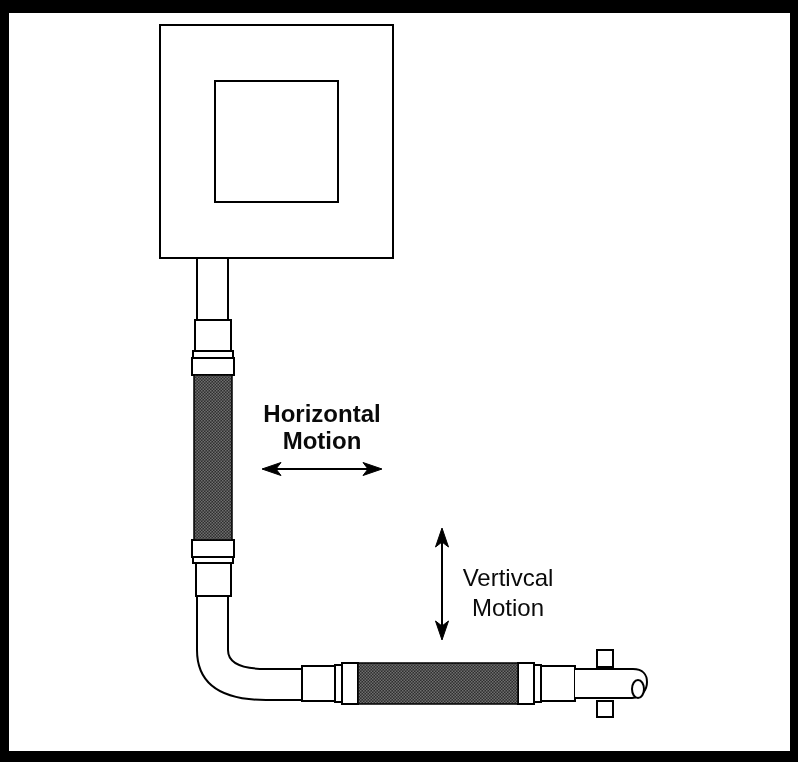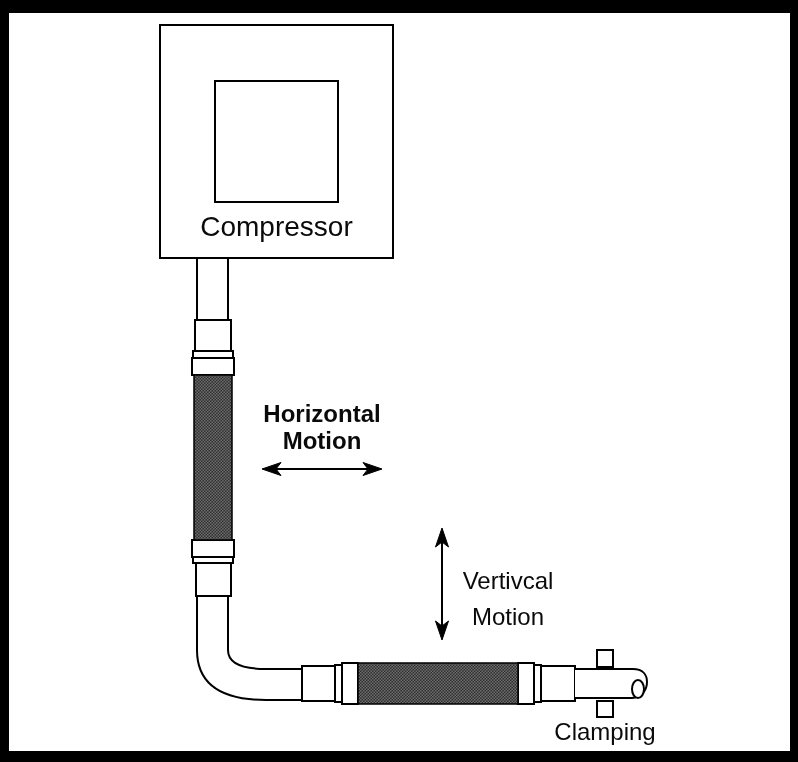--- a/index.html
+++ b/index.html
@@ -7,21 +7,21 @@
     position:relative;width:798px;height:762px;background:#fff;overflow:hidden;
     font-family:"Liberation Sans",sans-serif;color:#000;
   }
   .diagram-svg{position:absolute;left:0;top:0;}
   .label{
     position:absolute;text-align:center;white-space:pre-line;
     color:#0a0a0a;line-height:1.12;
   }
   .label-compressor{left:160px;top:211px;width:233px;font-size:28px;}
   .label-hmotion{left:242px;top:400px;width:160px;font-size:24px;line-height:27px;font-weight:bold;}
-  .label-vmotion{left:428px;top:563px;width:160px;font-size:24px;line-height:36px;}
+  .label-vmotion{left:428px;top:563px;width:160px;font-size:24px;line-height:30px;}
   .label-clamping{left:540px;top:719px;width:130px;font-size:24px;}
 </style>
 </head>
 <body>
 
 <div class="scene">
 
   <svg class="diagram-svg" width="798" height="762" viewBox="0 0 798 762">
     <defs>
       <pattern id="weave" width="3" height="3" patternUnits="userSpaceOnUse">
@@ -82,23 +82,21 @@
       <polygon points="382,469 363,462.5 368,469 363,475.5" stroke-width="1"></polygon>
     </g>
 
     <g stroke="#000" fill="#000">
       <line x1="442" y1="538" x2="442" y2="630" stroke-width="2"></line>
       <polygon points="442,528 435.5,547 442,542 448.5,547" stroke-width="1"></polygon>
       <polygon points="442,640 435.5,621 442,626 448.5,621" stroke-width="1"></polygon>
     </g>
   </svg>
 
-  <div class="label label-compressor">Compressor</div>
 
   <div class="label label-hmotion">Horizontal
 Motion</div>
 
   <div class="label label-vmotion">Vertivcal
 Motion</div>
 
-  <div class="label label-clamping">Clamping</div>
 
 </div>
 
 </body></html>

